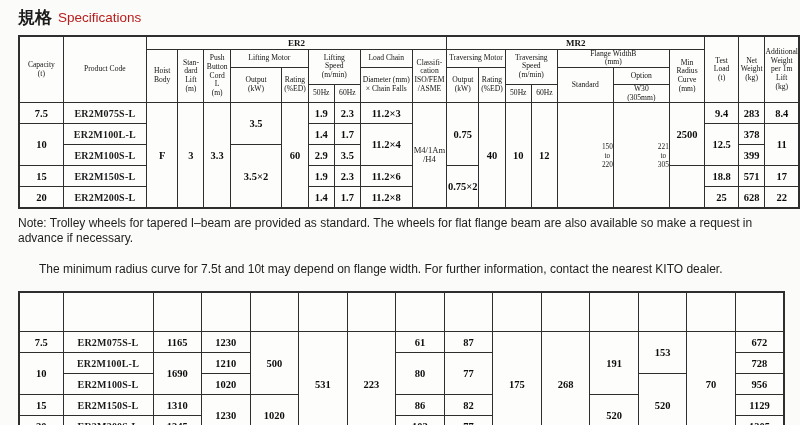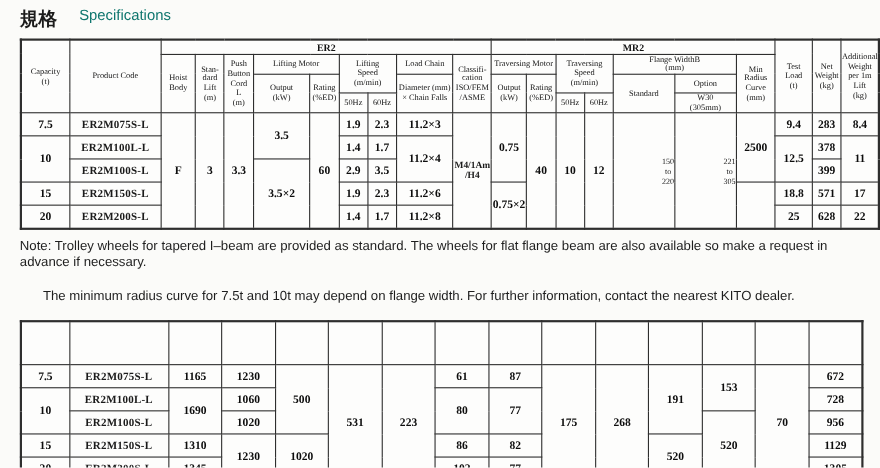--- a/index.html
+++ b/index.html
@@ -2,37 +2,37 @@
 <html><head>
 <meta charset="utf-8">
 <style>
   html,body{margin:0;padding:0;}
   body{
     width:800px;height:425px;overflow:hidden;
     background:#fbfbf9;color:#1b1b1b;
     font-family:"Liberation Serif","DejaVu Serif",serif;
   }
   .page{padding:6px 0 0 18px;}
-  .sec-title{display:flex;align-items:flex-start;gap:20px;margin:0 0 6px 0;}
+  .sec-title{display:flex;align-items:center;gap:6px;margin:0 0 6px 0;}
   .sec-title .cjk{font-weight:bold;font-size:17px;font-family:"Liberation Sans",sans-serif;}
-  .sec-title .en{font-size:13.5px;font-family:"Liberation Sans",sans-serif;color:#0f766e;}
+  .sec-title .en{font-size:13.5px;font-family:"Liberation Sans",sans-serif;color:#b91c1c;}
 
   table{border-collapse:collapse;table-layout:fixed;background:#fdfdfc;}
   table,td,th{border:1px solid #2e2e2e;}
   table{border-width:2px;}
   td,th{
     padding:0;text-align:center;vertical-align:middle;
     white-space:pre-line;overflow:hidden;
     font-weight:normal;
   }
   .hd{font-size:7.6px;line-height:1.15;color:#141414;}
   .hd-big{font-size:9px;font-weight:bold;}
   .val{font-size:10.5px;font-weight:bold;line-height:1.05;color:#0d0d0d;}
   .val-sm{font-size:7.3px;font-weight:normal;padding-left:44px;}
-  .val-md{font-size:8.6px;font-weight:bold;line-height:1.1;}
+  .val-md{font-size:8.6px;font-weight:normal;line-height:1.1;}
   .code{font-size:10px;font-weight:bold;letter-spacing:.2px;}
 
   tr.hr1{height:13px;} tr.hr2{height:16px;} tr.hr3{height:17px;} tr.hr4{height:18px;}
   tr.dr{height:21px;}
   tr.dim-hr{height:40px;}
 
   .note{
     font-family:"Liberation Sans",sans-serif;font-size:12px;line-height:1.25;
     margin:7px 0 14px 0;color:#1e1e1e;
   }
@@ -266,21 +266,21 @@
       <td class="val" rowspan="5">268</td>
       <td class="val" rowspan="3">191</td>
       <td class="val" rowspan="2">153</td>
       <td class="val" rowspan="5">70</td>
       <td class="val">672</td>
     </tr>
     <tr class="dr">
       <td class="val" rowspan="2">10</td>
       <td class="code">ER2M100L-L</td>
       <td class="val" rowspan="2">1690</td>
-      <td class="val">1060</td>
+      <td class="val">1210</td>
       <td class="val" rowspan="2">80</td>
       <td class="val" rowspan="2">77</td>
       <td class="val">728</td>
     </tr>
     <tr class="dr">
       <td class="code">ER2M100S-L</td>
       <td class="val">1020</td>
       <td class="val" rowspan="3">520</td>
       <td class="val">956</td>
     </tr>

